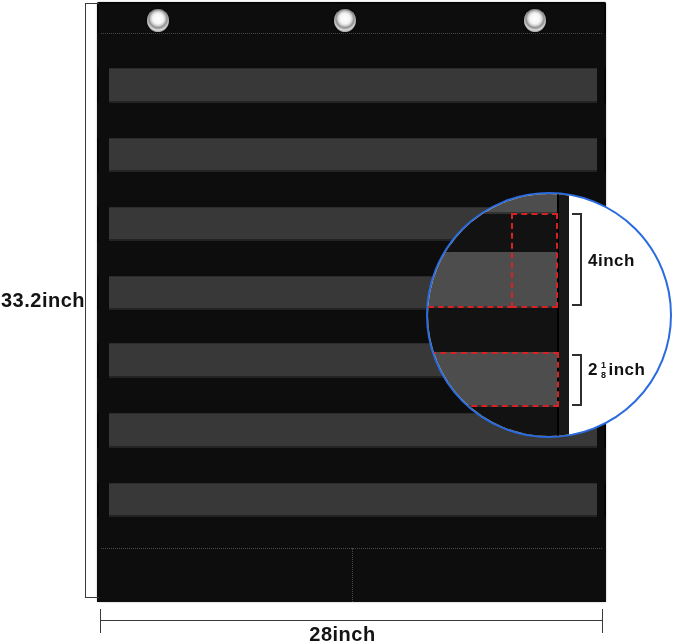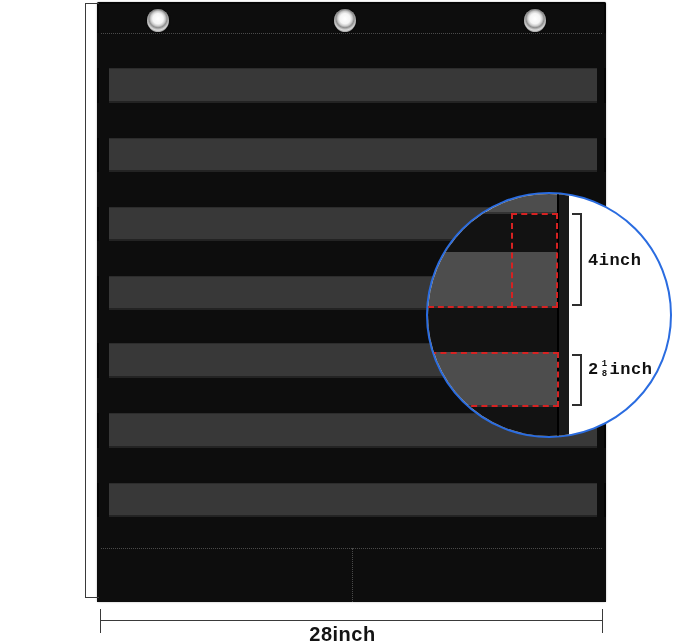--- a/index.html
+++ b/index.html
@@ -27,21 +27,21 @@
   .dim-tick-h{position:absolute;width:14px;height:0;border-top:1px solid #3a3a3a;}
   .dim-line-h{position:absolute;left:100px;top:620px;width:503px;height:0;border-top:1px solid #3a3a3a;}
   .dim-tick-v{position:absolute;width:0;height:24px;border-left:1px solid #3a3a3a;top:609px;}
   .dim-label{position:absolute;font-size:20px;font-weight:700;letter-spacing:.5px;color:#141414;white-space:nowrap;}
   .label-h{left:1px;top:289px;}
   .label-w{left:85px;top:623px;width:515px;text-align:center;}
   
   .magnifier{
     position:absolute;left:426px;top:192px;width:246px;height:246px;
     border:2px solid #2a6ce0;border-radius:50%;background:#ffffff;
-    overflow:hidden;box-sizing:border-box;font-family:Liberation Mono, monospace;
+    overflow:hidden;box-sizing:border-box;
   }
   .mag-stripes{position:absolute;left:0;top:0;width:129px;height:246px;}
   .mag-stripes .mrow{position:absolute;left:0;width:129px;}
   .mag-edge{position:absolute;left:129px;top:0;width:10px;height:246px;background:#191919;border-left:2px solid #000;}
   .red-rect{position:absolute;border:2px dashed #d62222;box-sizing:border-box;background:transparent;}
   .red-line{position:absolute;height:0;border-top:2px dashed #d62222;}
   .bracket{position:absolute;width:10px;border:2px solid #2e2e2e;border-left:none;box-sizing:border-box;background:transparent;}
   .mag-label{position:absolute;font-size:17px;font-weight:700;letter-spacing:.5px;color:#111;white-space:nowrap;display:flex;align-items:center;}
   .frac{display:inline-flex;flex-direction:column;align-items:center;justify-content:space-between;font-size:9px;line-height:9px;height:19px;margin:0 2px 0 3px;font-weight:700;}
 </style>
@@ -75,20 +75,21 @@
 
   <div id="grommets">
       <div class="grommet" style="left: 147px; top: 9px;"></div>
       <div class="grommet" style="left: 334px; top: 9px;"></div>
       <div class="grommet" style="left: 524px; top: 9px;"></div>
     </div>
 
   <div class="dim-line-v"></div>
   <div class="dim-tick-h" style="left:85px;top:3px;"></div>
   <div class="dim-tick-h" style="left:85px;top:597px;"></div>
+  <div class="dim-label label-h">33.2inch</div>
 
   <div class="dim-line-h"></div>
   <div class="dim-tick-v" style="left:100px;"></div>
   <div class="dim-tick-v" style="left:602px;"></div>
   <div class="dim-label label-w">28inch</div>
 
   <div class="magnifier">
     <div class="mag-stripes" id="mag-rows">
         <div class="mrow" style="top: 0px; height: 20px; background: rgb(77, 77, 77); border-bottom: 2px solid rgb(51, 51, 51); box-sizing: border-box;"></div>
         <div class="mrow" style="top: 20px; height: 38px; background: rgb(18, 18, 18); box-sizing: border-box;"></div>

